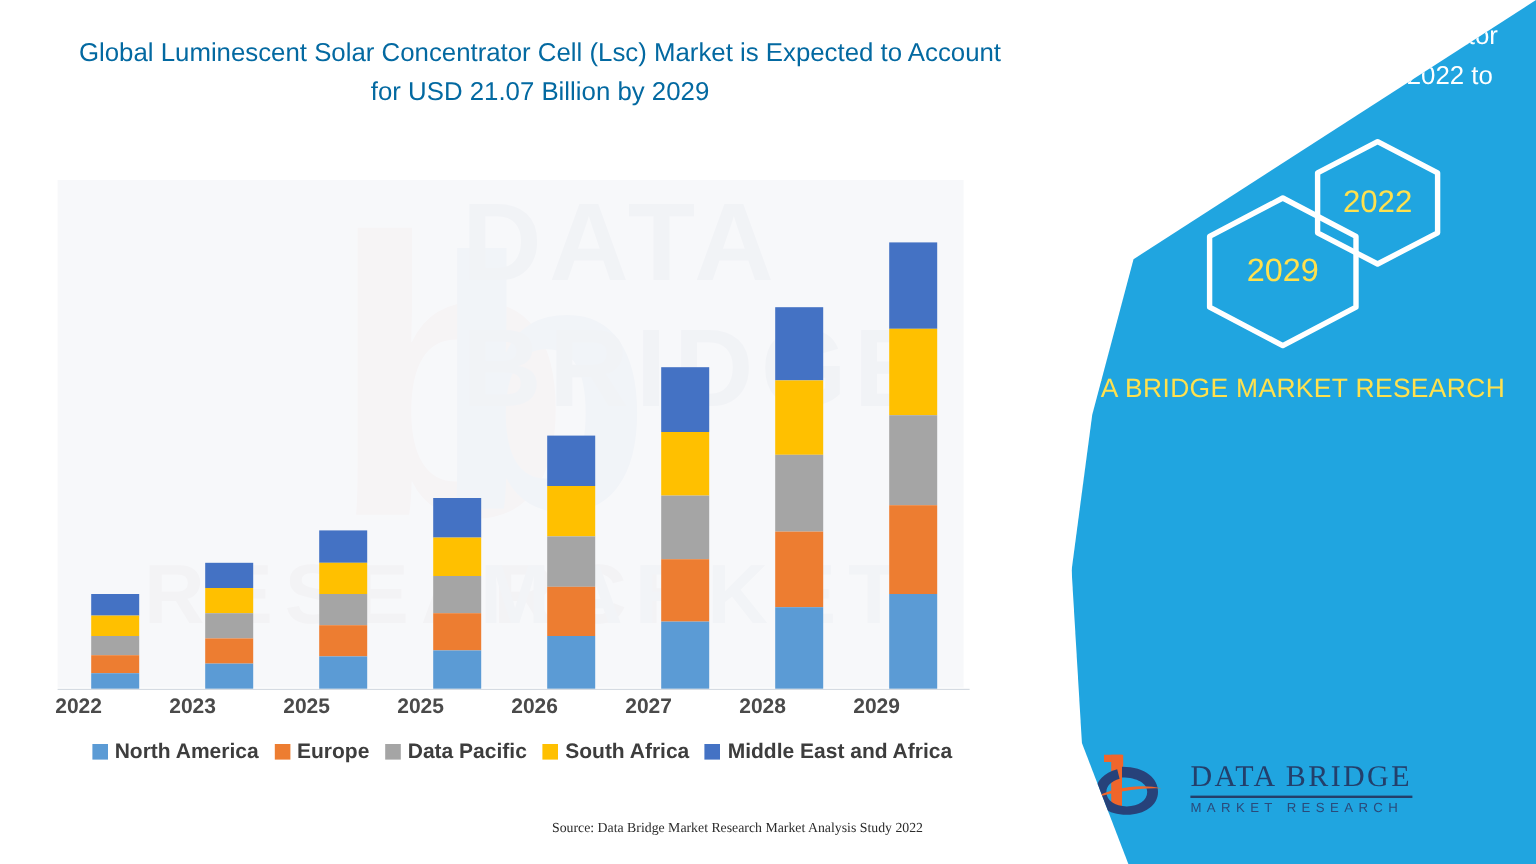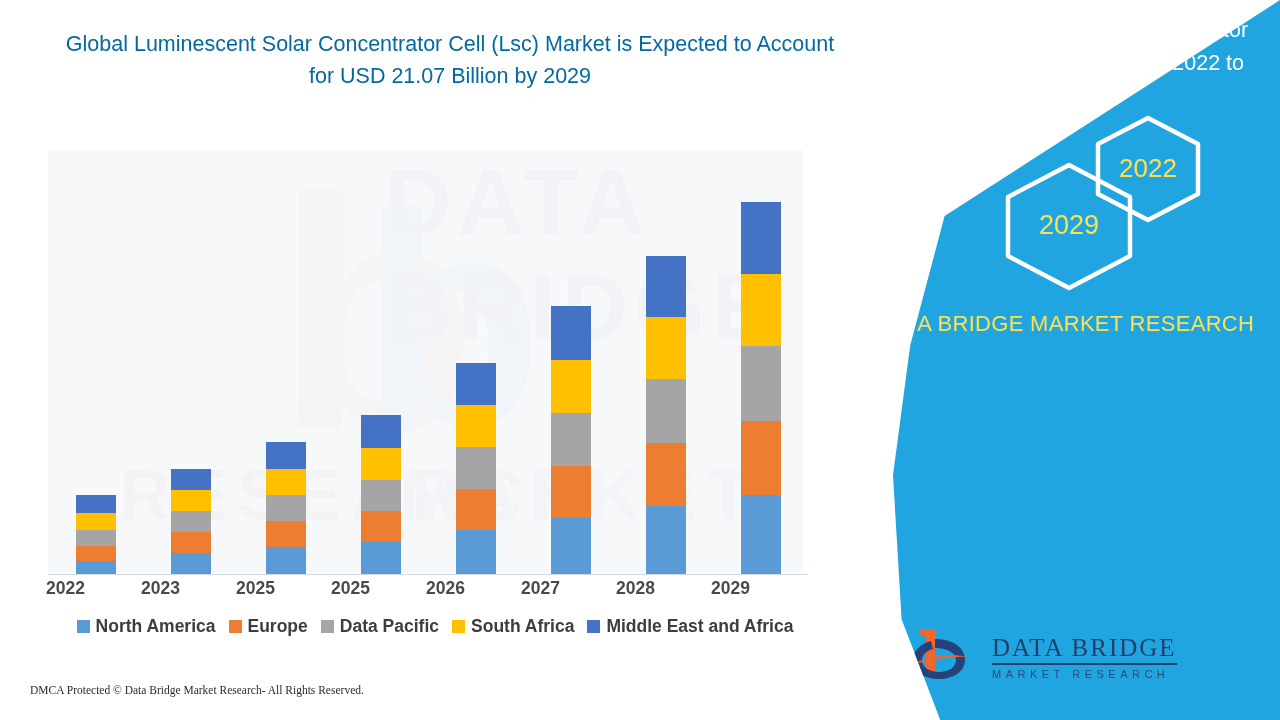--- a/index.html
+++ b/index.html
@@ -197,21 +197,21 @@
         <div class="leg-item">
           <span class="leg-sw" style="background: rgb(255, 192, 0);"></span>
           <span class="leg-txt">South Africa</span>
         </div>
         <div class="leg-item">
           <span class="leg-sw" style="background: rgb(68, 114, 196);"></span>
           <span class="leg-txt">Middle East and Africa</span>
         </div>
       </div>
 
-    <div class="footer-left">DMCA Protected © Data Bridge Market Research- All Rights Reserved.</div>
+    <div class="footer-right">Source: Data Bridge Market Research Market Analysis Study 2022</div>
   </div>
 
   <div class="right-panel">
 
     <div class="rp-title">Global Luminescent Solar Concentrator Cell (Lsc) Market, By Regions, 2022 to 2029</div>
 
     <div class="hexwrap">
 
       <div class="hex" style="left:238px;top:8px;">
         <svg width="120" height="112" viewBox="0 0 120 112" aria-hidden="true">

